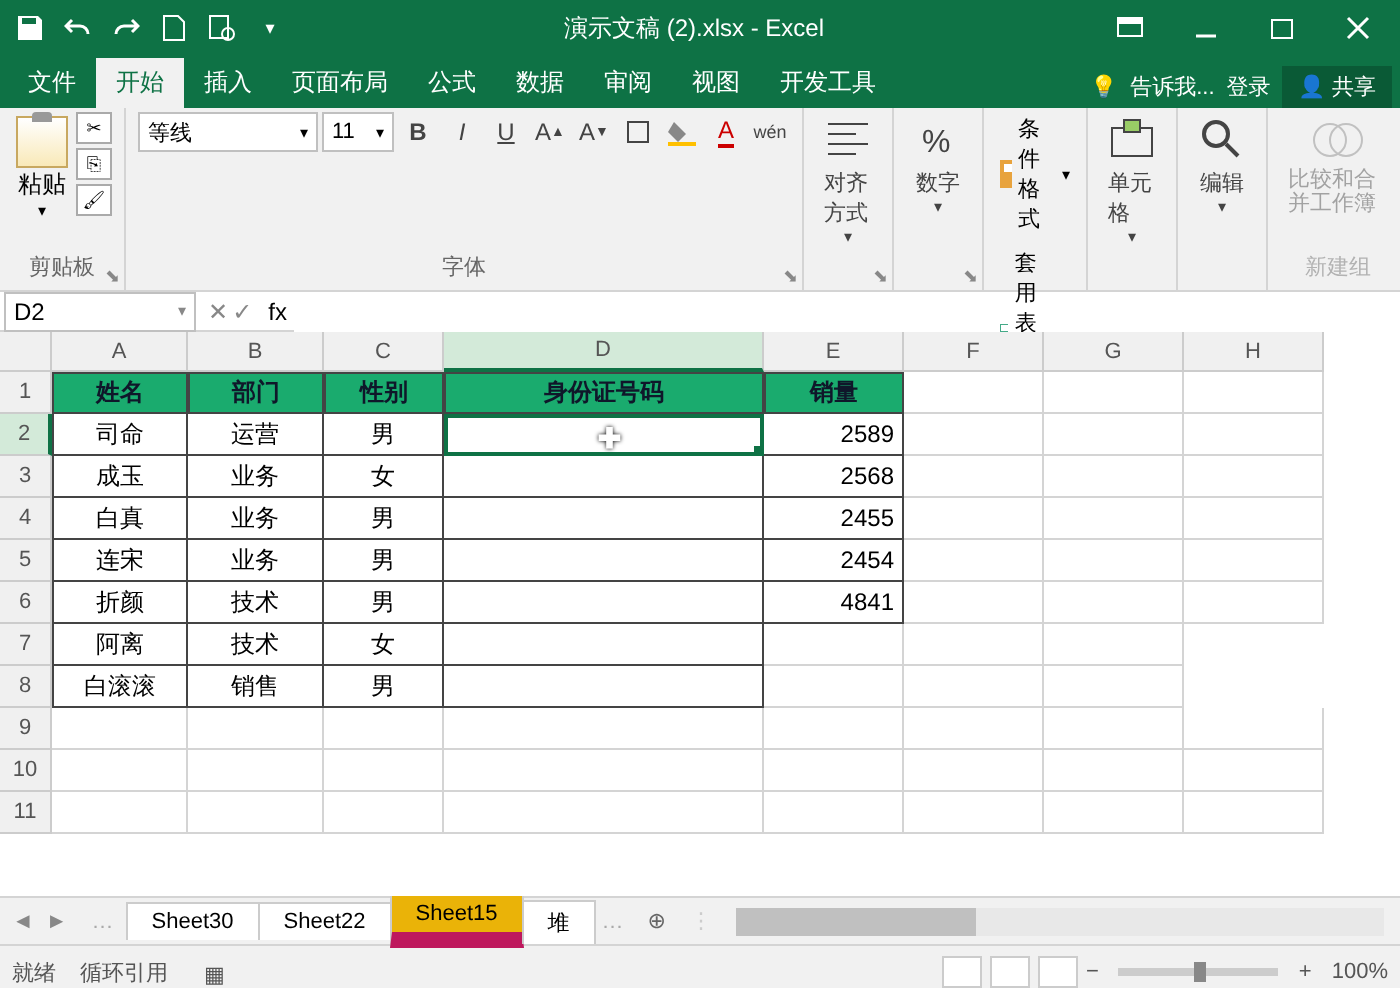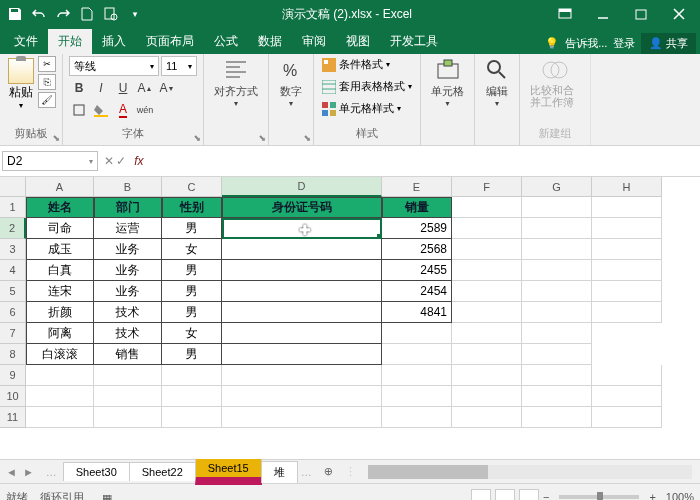--- a/index.html
+++ b/index.html
@@ -17,32 +17,32 @@
 .share-btn{background:#0a5a36;padding:3px 8px;display:flex;align-items:center;gap:3px}
 .ribbon{background:#f1f1f1;border-bottom:1px solid #d4d4d4;height:92px;display:flex}
 .group{border-right:1px solid #d4d4d4;display:flex;flex-direction:column;padding:2px 6px;position:relative}
 .group-label{font-size:11px;color:#666;text-align:center;margin-top:auto;padding:2px 0}
 .dlauncher{position:absolute;bottom:2px;right:2px;font-size:9px;color:#888}
 .paste-btn{display:flex;flex-direction:column;align-items:center;padding:2px}
 .clip-icon{width:26px;height:26px;background:linear-gradient(#fff,#f9e9b8);border:1px solid #c8a860;position:relative}
 .clip-icon::before{content:"";position:absolute;top:-3px;left:7px;width:10px;height:5px;background:#999;border-radius:2px 2px 0 0}
 .small-icons{display:flex;flex-direction:column;gap:2px;margin-left:2px}
 .sicon{width:18px;height:16px;border:1px solid #aaa;background:#fff;display:flex;align-items:center;justify-content:center;font-size:9px}
-.font-rows{display:flex;flex-direction:column;gap:2px}
+.font-rows{display:flex;flex-direction:row;gap:2px}
 .font-row{display:flex;gap:2px;align-items:center}
 .combo{border:1px solid #c0c0c0;background:#fff;height:20px;display:flex;align-items:center;padding:0 4px;font-size:11px}
 .fbtn{width:20px;height:20px;border:1px solid transparent;display:flex;align-items:center;justify-content:center;font-size:12px;color:#444}
 .big-btn{display:flex;flex-direction:column;align-items:center;padding:2px 4px;font-size:11px;color:#444}
 .big-btn svg{margin-bottom:2px}
 .style-list{display:flex;flex-direction:column;gap:5px;font-size:11px}
 .style-item{display:flex;align-items:center;gap:3px;padding:1px 2px}
-.namebox-bar{height:31px;border-bottom:1px solid #d4d4d4;display:flex;align-items:center;background:#fff}
+.namebox-bar{height:20px;border-bottom:1px solid #d4d4d4;display:flex;align-items:center;background:#fff}
 .namebox{width:96px;border:1px solid #c0c0c0;height:20px;margin:0 2px;padding:0 4px;font-size:12px;display:flex;align-items:center;justify-content:space-between}
 .fx-btns{display:flex;gap:2px;padding:0 4px;color:#888}
-.fx-label{font-style:italic;color:#7f1d1d;padding:0 4px}
+.fx-label{color:#000000;padding:0 4px}
 .fx-input{flex:1;height:20px;border:none;padding:0 4px;font-size:12px}
 .grid-area{position:relative;height:282px;overflow:hidden;background:#fff}
 .col-headers{display:flex;position:sticky;top:0}
 .corner{width:26px;height:20px;background:#f0f0f0;border-right:1px solid #ccc;border-bottom:1px solid #ccc}
 .ch{height:20px;background:#f0f0f0;border-right:1px solid #ccc;border-bottom:1px solid #ccc;display:flex;align-items:center;justify-content:center;font-size:11px;color:#555}
 .ch.sel{background:#d3ead9;border-bottom:2px solid #0e7245}
 .row{display:flex}
 .rh{width:26px;height:21px;background:#f0f0f0;border-right:1px solid #ccc;border-bottom:1px solid #ccc;display:flex;align-items:center;justify-content:center;font-size:11px;color:#555}
 .rh.sel{background:#d3ead9;border-right:2px solid #0e7245}
 .cell{height:21px;border-right:1px solid #d4d4d4;border-bottom:1px solid #d4d4d4;display:flex;align-items:center;padding:0 4px;font-size:12px;overflow:hidden}

